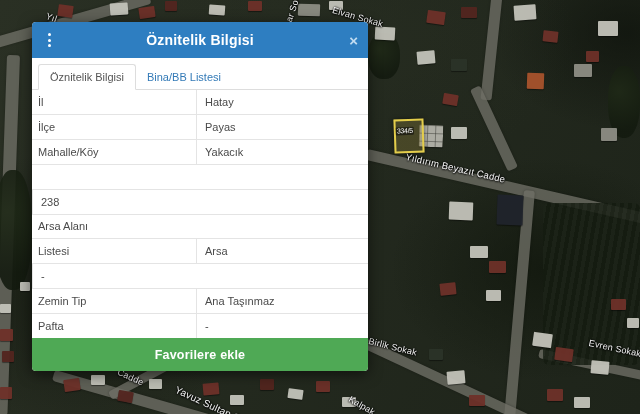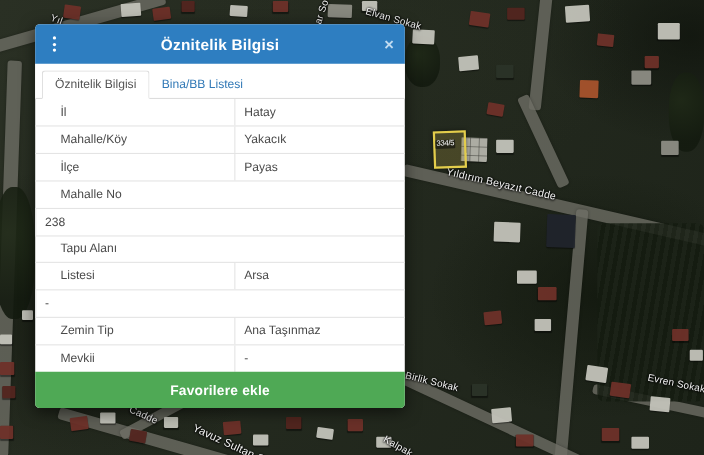--- a/index.html
+++ b/index.html
@@ -38,21 +38,21 @@
   .kebab{display:flex;flex-direction:column;gap:2.5px;width:14px;align-items:center;cursor:pointer;}
   .kebab i{width:3px;height:3px;border-radius:50%;background:#fff;display:block;}
   .modal-title{position:absolute;left:0;right:0;text-align:center;color:#fff;font-size:14px;font-weight:600;letter-spacing:.2px;}
   .modal-close{margin-left:auto;color:rgba(230,242,252,.8);font-size:15px;font-weight:700;cursor:pointer;line-height:1;z-index:1;}
   .tabs{flex:0 0 31px;display:flex;align-items:flex-end;padding-left:6px;border-bottom:1px solid #ddd;background:#fff;}
   .tab{font-size:11px;padding:6px 11px;cursor:pointer;border-radius:3px 3px 0 0;}
   .tab.active{border:1px solid #ddd;border-bottom:1px solid #fff;margin-bottom:-1px;color:#555;background:#fff;}
   .tab.link{color:#337ab7;}
   .attr-table{flex:1;display:flex;flex-direction:column;}
   .arow{flex:1;display:flex;align-items:stretch;border-bottom:1px solid #e4e4e4;font-size:11px;color:#4a4a4a;}
-  .acell-l{width:158px;display:flex;align-items:center;padding-left:23px;text-align:right;}
+  .acell-l{width:158px;display:flex;align-items:center;padding-left:6px;text-align:right;}
   .acell-v{flex:1;display:flex;align-items:center;padding-left:8px;border-left:1px solid #e4e4e4;}
   .fav-btn{flex:0 0 33px;background:#4fa955;color:#fff;font-size:12.5px;font-weight:600;
     display:flex;align-items:center;justify-content:center;border-radius:0 0 4px 4px;cursor:pointer;letter-spacing:.2px;}
 </style>
 </head>
 <body>
 
 <div class="screen">
 
   <div class="map">
@@ -158,49 +158,48 @@
       <div class="tab active">Öznitelik Bilgisi</div>
       <div class="tab link">Bina/BB Listesi</div>
     </div>
 
     <div class="attr-table">
       <div class="arow">
         <div class="acell-l">İl</div>
         <div class="acell-v">Hatay</div>
       </div>
       <div class="arow">
+        <div class="acell-l">İlçe</div>
+        <div class="acell-v">Payas</div>
+      </div>
+      <div class="arow">
         <div class="acell-l">Mahalle/Köy</div>
         <div class="acell-v">Yakacık</div>
       </div>
       <div class="arow">
-        <div class="acell-l">İlçe</div>
-        <div class="acell-v">Payas</div>
-      </div>
-      <div class="arow">
-        <div class="acell-l">Mahalle No</div>
       </div>
       <div class="arow">
         <div class="acell-v">238</div>
       </div>
       <div class="arow">
-        <div class="acell-l">Tapu Alanı</div>
+        <div class="acell-l">Arsa Alanı</div>
       </div>
       <div class="arow">
         <div class="acell-l">Listesi</div>
         <div class="acell-v">Arsa</div>
       </div>
       <div class="arow">
         <div class="acell-v">-</div>
       </div>
       <div class="arow">
         <div class="acell-l">Zemin Tip</div>
         <div class="acell-v">Ana Taşınmaz</div>
       </div>
       <div class="arow" style="border-bottom:none;">
-        <div class="acell-l">Mevkii</div>
+        <div class="acell-l">Pafta</div>
         <div class="acell-v">-</div>
       </div>
     </div>
 
     <div class="fav-btn">Favorilere ekle</div>
   </div>
 
 </div>
 
 </body></html>

